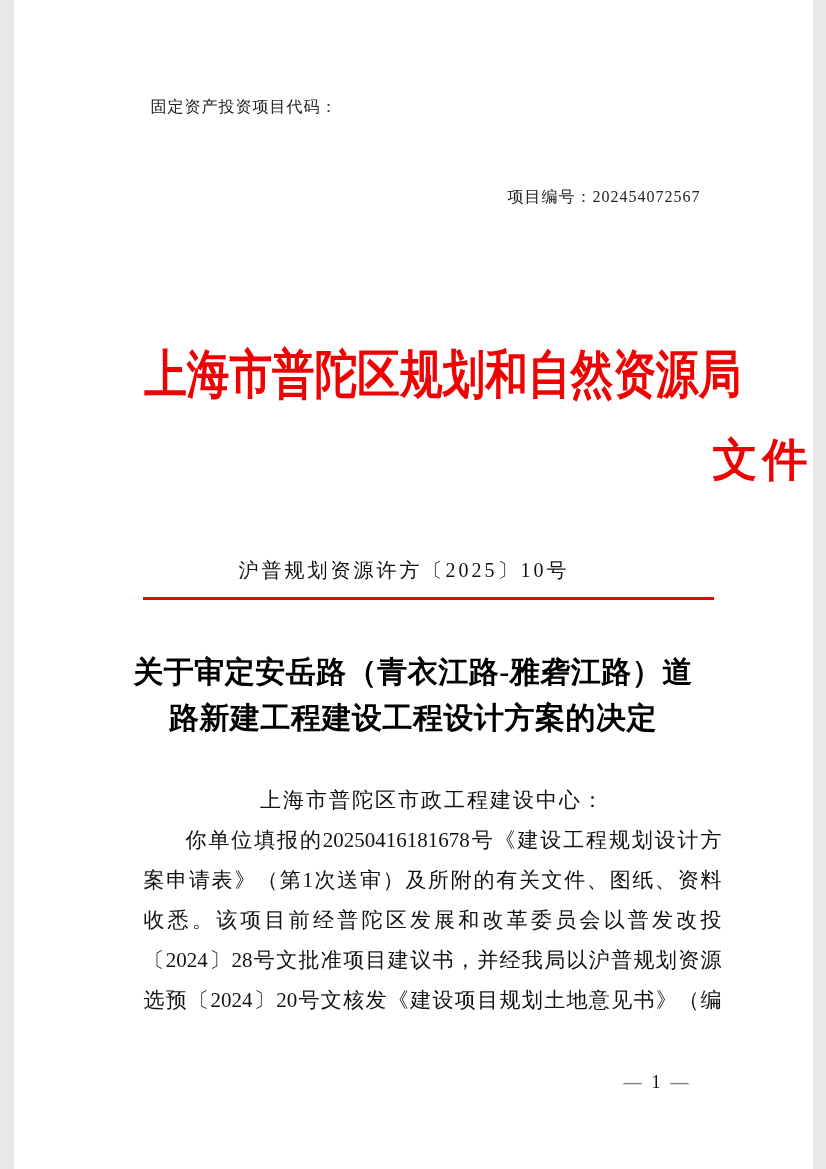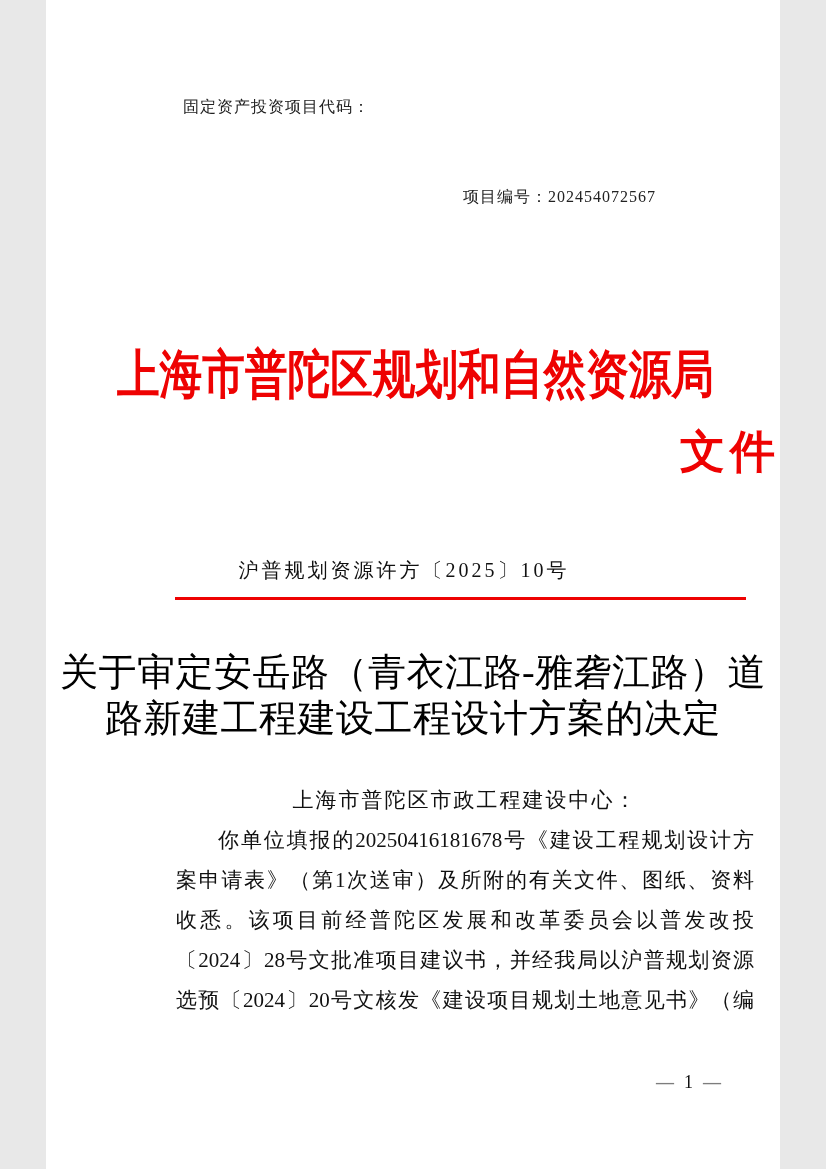--- a/index.html
+++ b/index.html
@@ -1,56 +1,56 @@
 <!DOCTYPE html>
 <html><head>
 <meta charset="utf-8">
 <style>
   html,body{margin:0;padding:0;background:#e8e8e8;}
   .page{
     position:relative;
-    width:734px;height:1169px;
+    width:799px;height:1169px;
     margin:0 auto;
     background:#ffffff;
     font-family:"Liberation Serif","DejaVu Serif",serif;
     color:#1a1a1a;
     overflow:hidden;
   }
   .abs{position:absolute;}
 
   .code-block{
     left:137px;top:92px;
     font-size:16px;line-height:30px;
     letter-spacing:1px;
     color:#222;
   }
   .code-block .code-value{letter-spacing:0.5px;}
 
   .project-no{
-    right:124px;top:187px;
+    right:112px;top:187px;
     font-size:16px;
     letter-spacing:1px;
     color:#222;
   }
 
   .agency-title{
     left:0;right:0;top:344px;
     text-align:right;
     color:#ee0202;
     font-weight:700;
   }
   .agency-line1{
     font-size:52px;
     line-height:62px;
     white-space:nowrap;
     transform:scaleX(0.82);
     transform-origin:50% 50%;
   }
   .agency-line2{
-    margin-top:20px;
+    margin-top:28px;
     font-size:45px;
     line-height:52px;
     letter-spacing:5px;
   }
 
   .doc-number{
     left:0;right:18px;top:557px;
     text-align:center;
     font-size:20px;
     letter-spacing:3px;
@@ -59,22 +59,22 @@
 
   .red-rule{
     left:129px;top:597px;
     width:571px;height:3px;
     background:#ee0202;
   }
 
   .doc-title{
     left:0;right:0;top:649px;
     text-align:center;
-    font-size:38px;
-    font-weight:400;
+    font-size:30px;
+    font-weight:700;
     line-height:46px;
     color:#000;
     letter-spacing:0.5px;
   }
 
   .body-text{
     left:130px;top:780px;
     width:578px;
     font-size:21px;
     line-height:40px;

